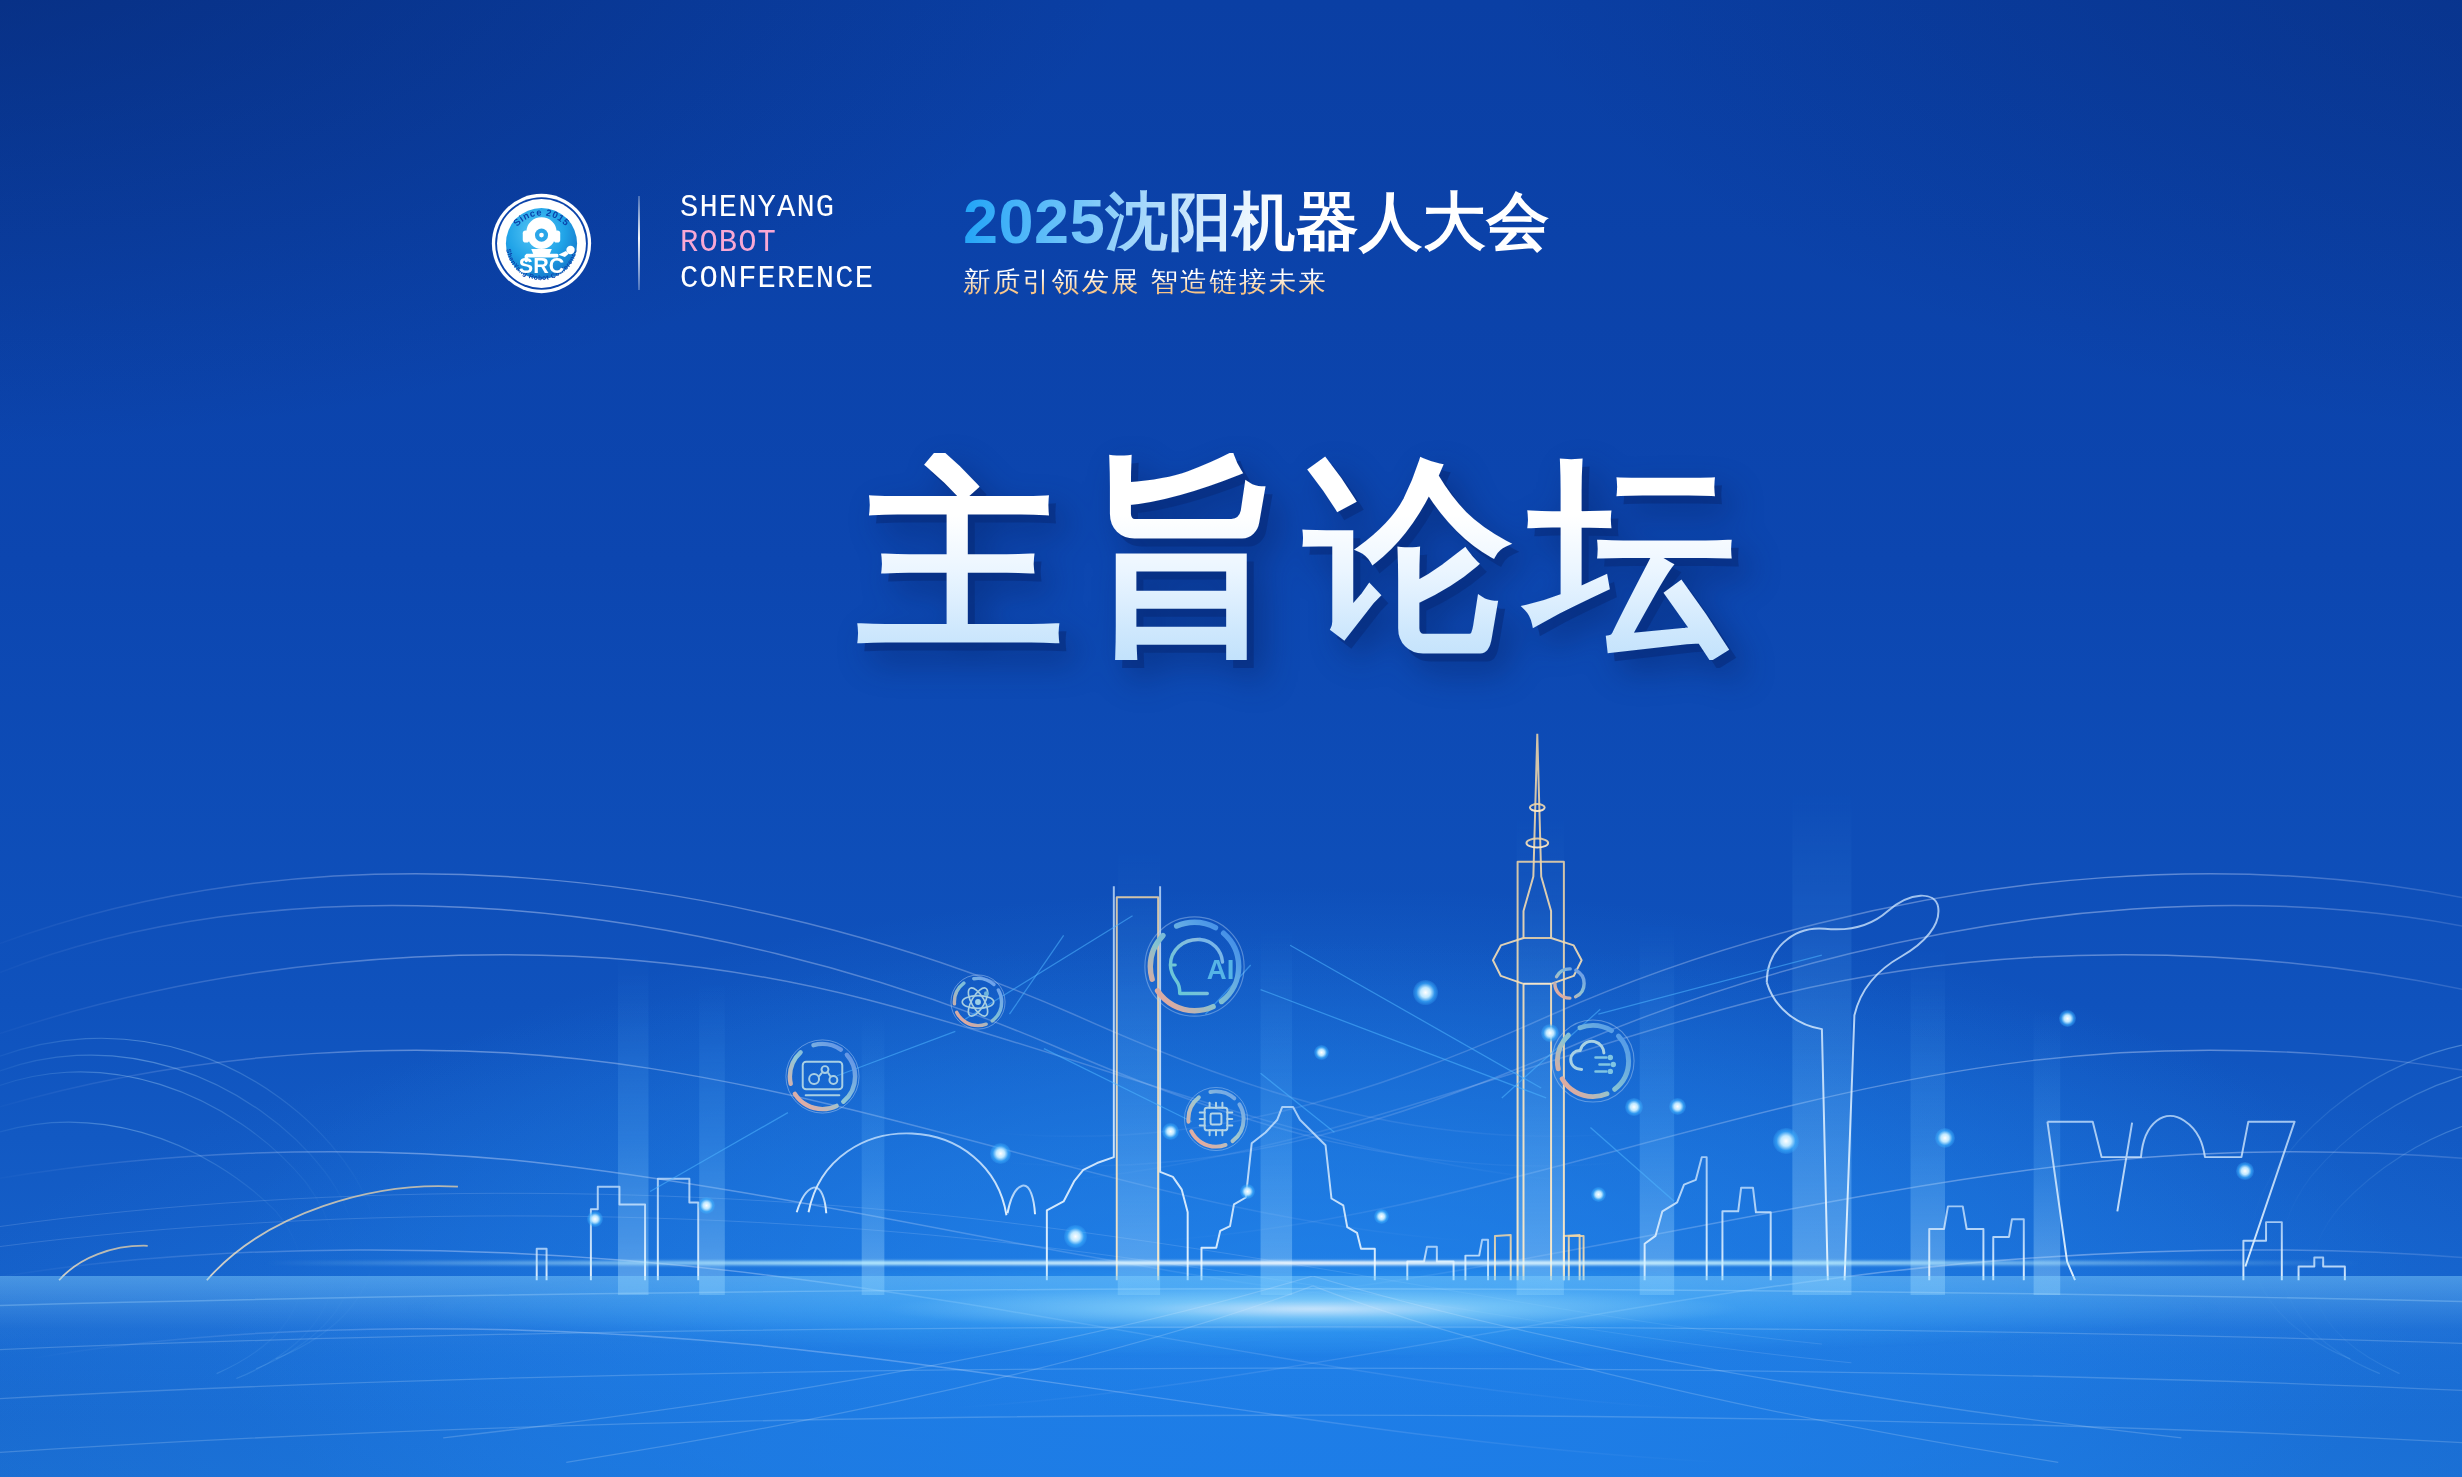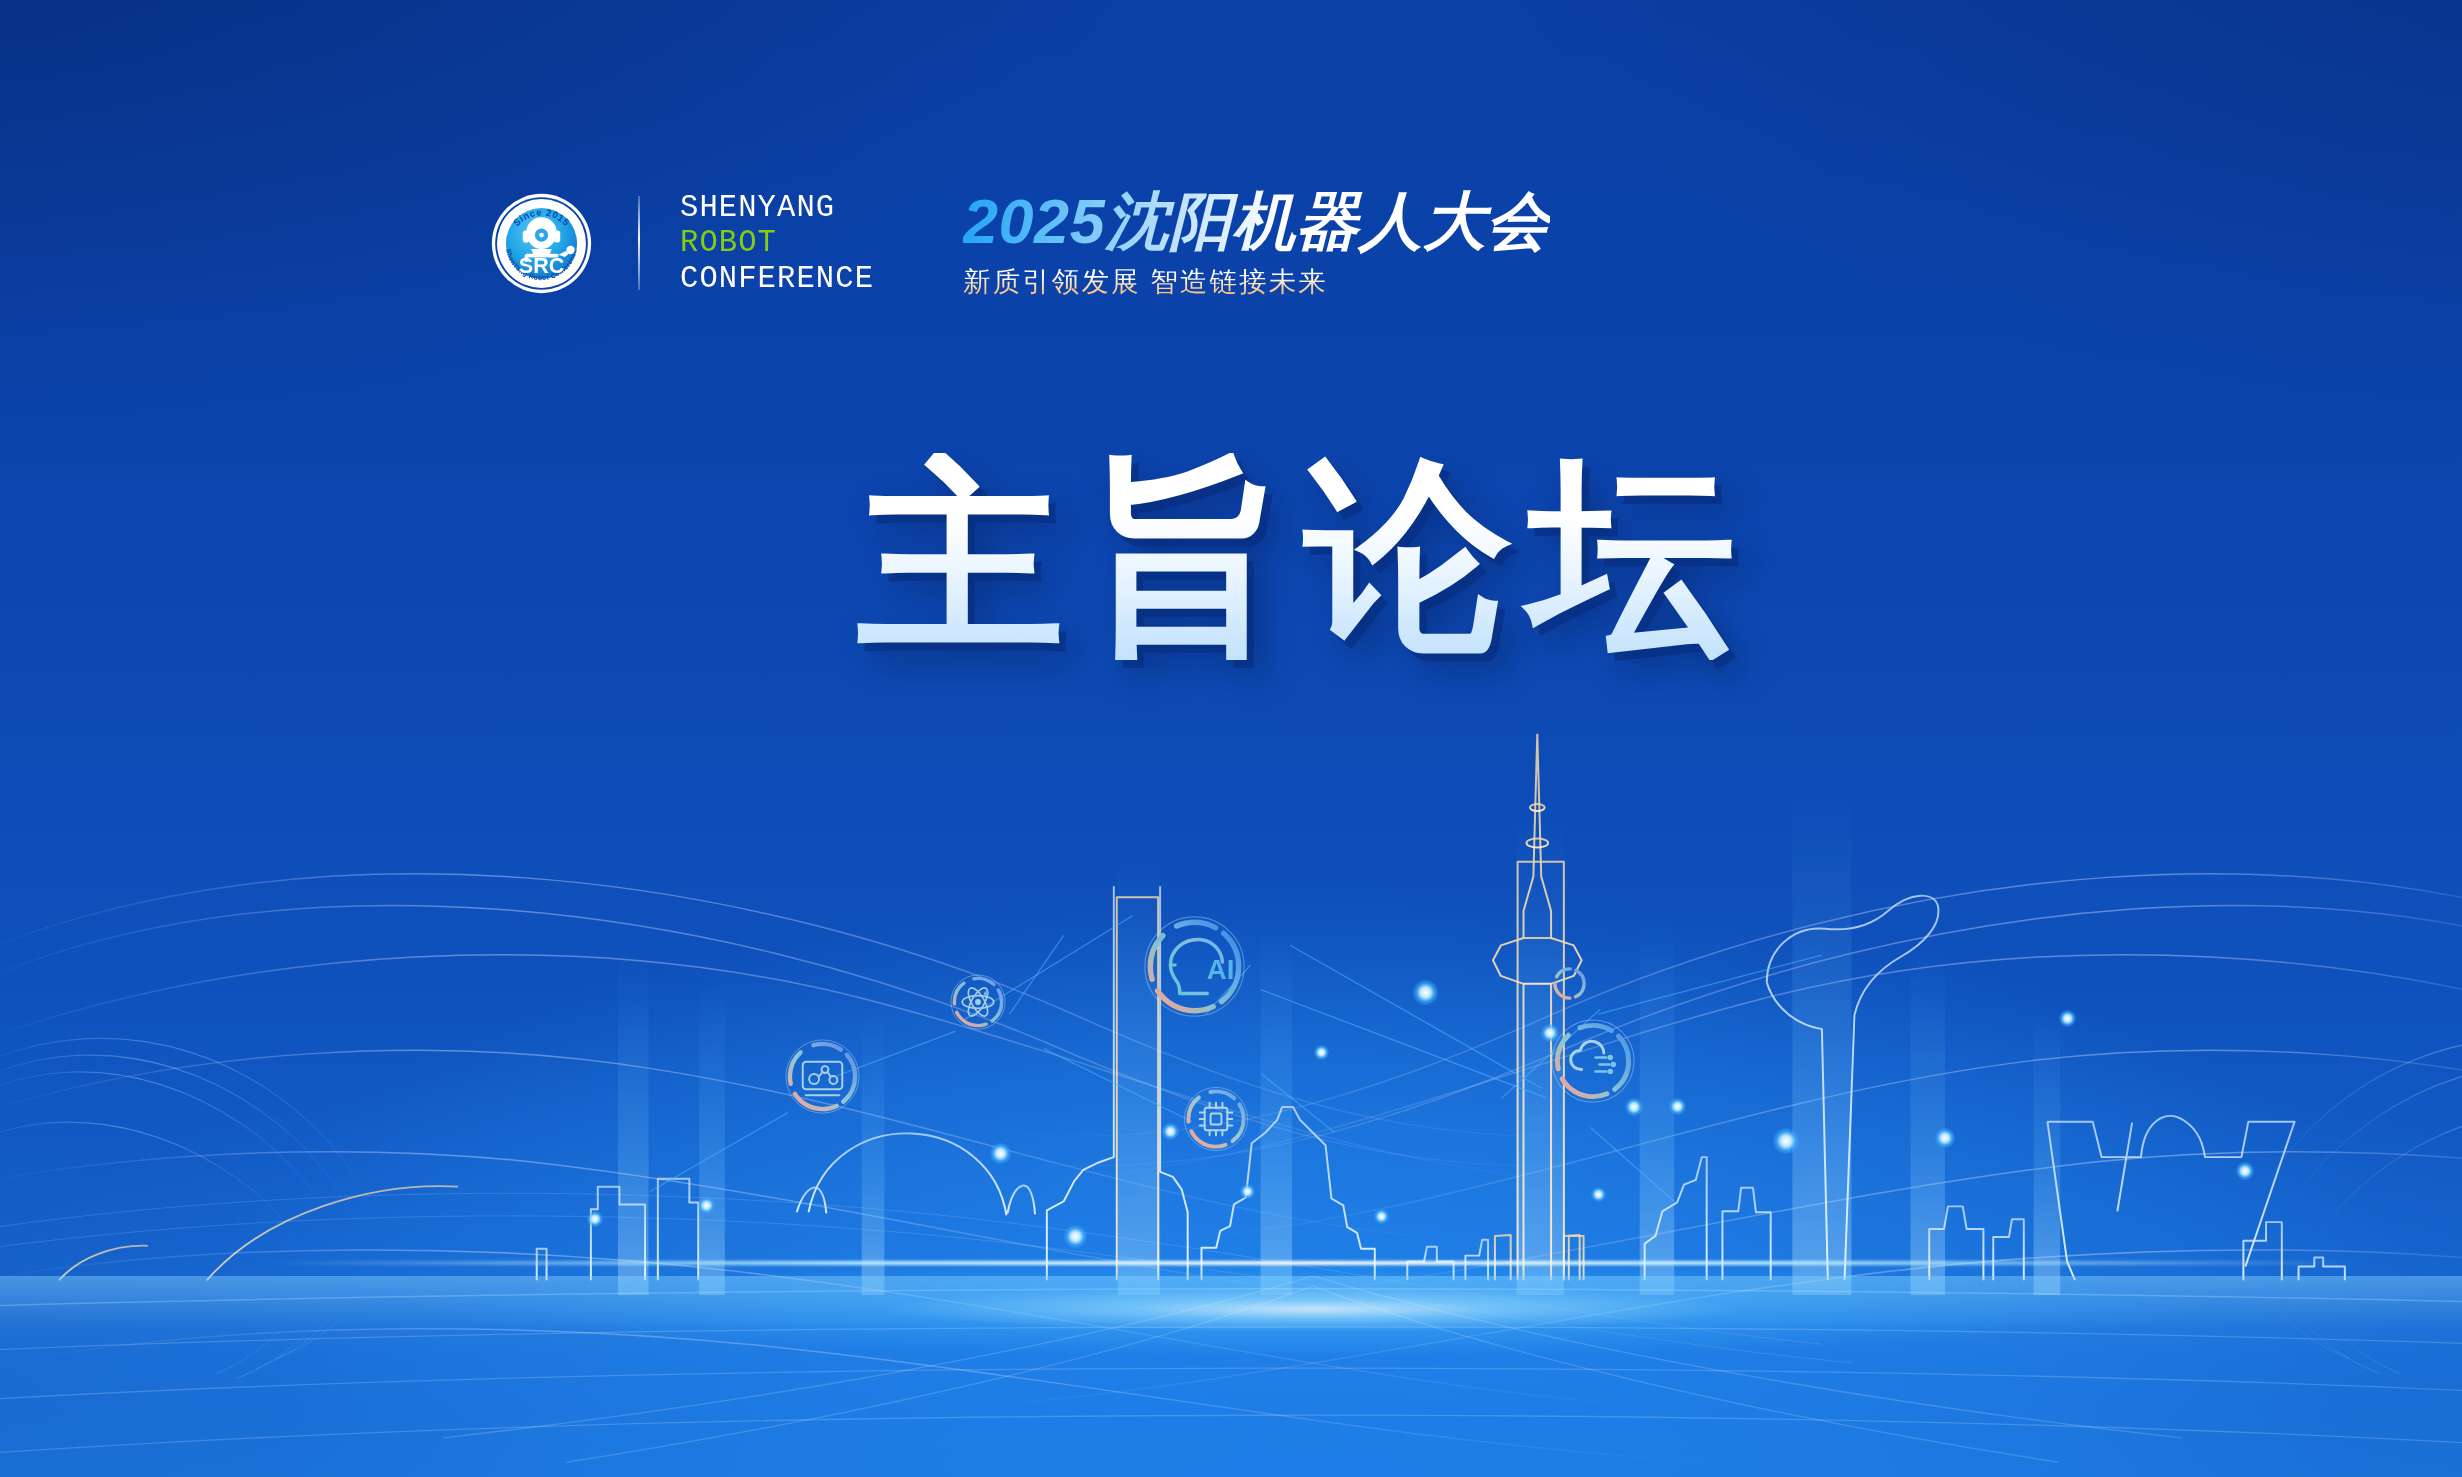--- a/index.html
+++ b/index.html
@@ -83,30 +83,29 @@
   }
   .en-block{
     display:flex;flex-direction:column;justify-content:center;
     line-height:1.0;letter-spacing:1.1px;
   }
   .en-line{
     font-size:30.5px;font-weight:400;color:#ffffff;
     font-family:Liberation Mono, monospace;
     margin:2.5px 0;white-space:nowrap;
   }
-  .en-line.accent{color:#84cc16;}
+  .en-line.accent{color:#f9a8d4;}
 
   .cn-block{margin-left:89px;display:flex;flex-direction:column;}
   .cn-title{
     font-size:63px;font-weight:800;letter-spacing:0.5px;white-space:nowrap;
     line-height:1.08;
     background:linear-gradient(96deg,#1fa3f7 0%,#63bff9 16%,#b4ddfb 34%,#ffffff 54%,#ffffff 100%);
     -webkit-background-clip:text;background-clip:text;color:transparent;
     font-family:"Liberation Sans", sans-serif;
-    font-style:italic;
   }
   .cn-sub{
     margin-top:7.9px;
     font-size:27.6px;font-weight:400;letter-spacing:2px;white-space:nowrap;
     background:linear-gradient(180deg,#ffffff 0%,#ffffff 34%,#fbd5a3 66%,#f3ab5d 100%);
     -webkit-background-clip:text;background-clip:text;color:transparent;
   }
 
   
   .hero{

